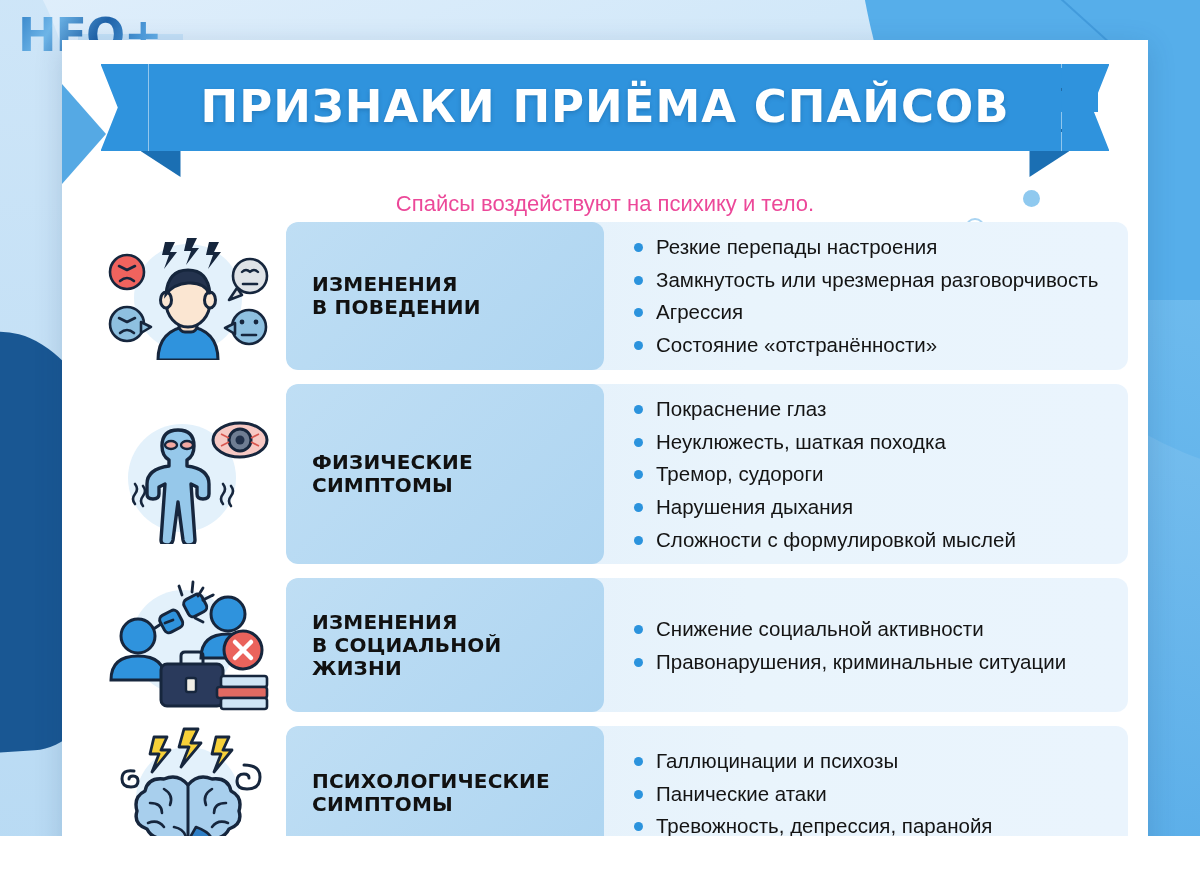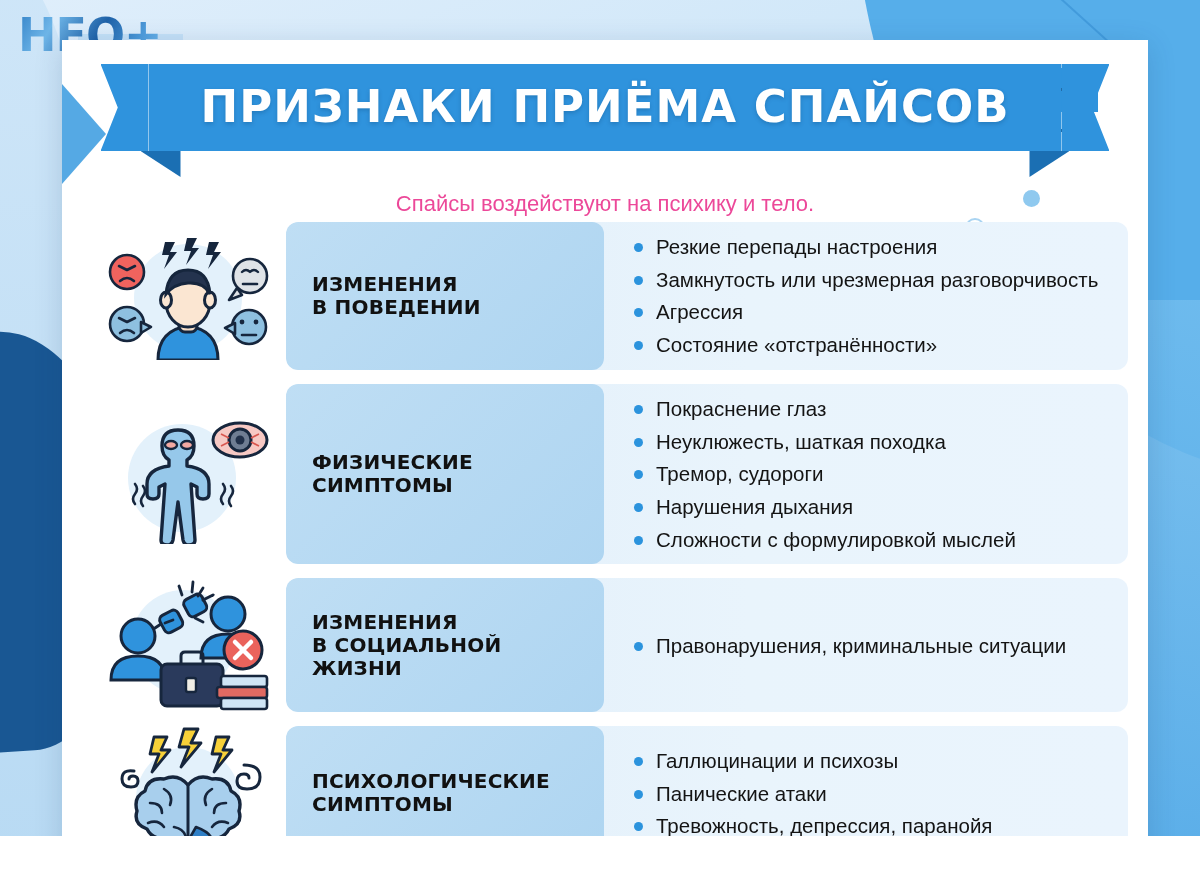--- a/index.html
+++ b/index.html
@@ -396,20 +396,21 @@
         </div>
         <div class="sec-body">
           <div class="sec-label">
             <span>
               <span>ИЗМЕНЕНИЯ</span><br>
               <span>В СОЦИАЛЬНОЙ</span><br>
               <span>ЖИЗНИ</span>
             </span>
           </div>
           <ul class="sec-list">
+            <li>Снижение социальной активности</li>
             <li>Правонарушения, криминальные ситуации</li>
           </ul>
         </div>
       </div>
 
       <div class="section">
         <div class="sec-illus">
           <svg width="168" height="132" viewBox="0 0 168 132">
             <circle cx="84" cy="72" r="52" fill="#e3f1fb"></circle>
 

